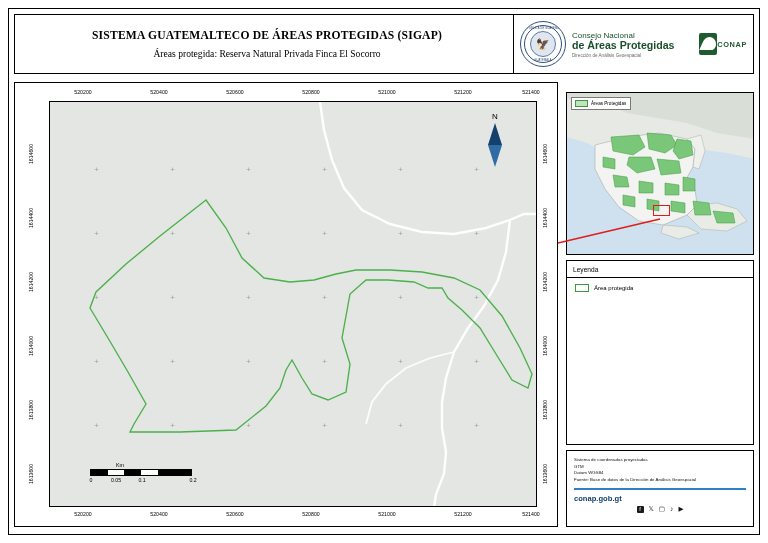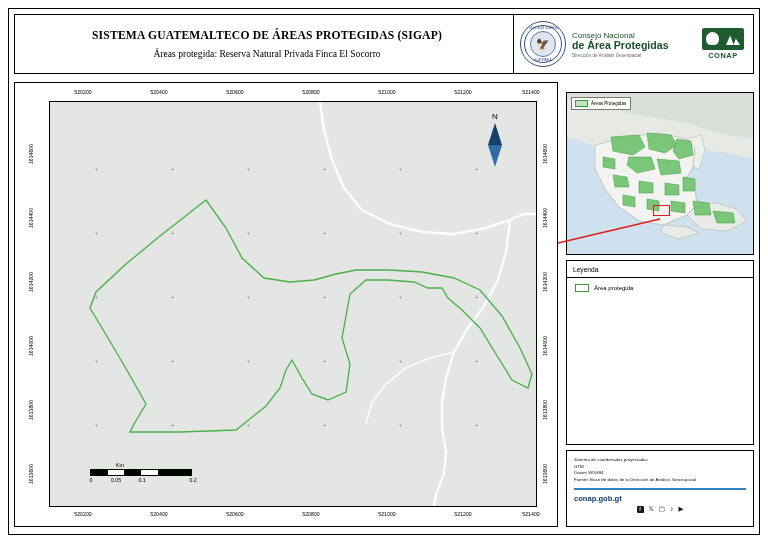--- a/index.html
+++ b/index.html
@@ -108,23 +108,22 @@
     line-height: 1.12;
     padding-top: 2px;
   }
   .conap-l1 { font-size: 8px; color: #1b4f2a; }
   .conap-l2 { font-size: 10.6px; color: #1b4f2a; font-weight: bold; }
   .conap-l3 { font-size: 4.6px; color: #6b6b6b; margin-top: 1px; }
   .conap-logo {
     flex: 0 0 auto;
     width: 48px; height: 40px;
     display: flex;
-    flex-direction: column;
+    flex-direction: row;
     align-items: center;
-    justify-content: center;
   }
   .conap-logo .glyphbox {
     width: 42px; height: 22px;
     background: #1e5b2e;
     border-radius: 2px;
     position: relative;
     overflow: hidden;
   }
   .conap-logo .glyphbox::before {
     content: "";
@@ -381,21 +380,21 @@
     <div class="title-logos">
       <div class="seal">
         <div class="ring"></div>
         <div class="inner"></div>
         <div class="seal-txt-top">REPUBLICA DE GUATEMALA</div>
         <div class="bird">🦅</div>
         <div class="seal-txt-bot">GUATEMALA</div>
       </div>
       <div class="conap-name">
         <div class="conap-l1">Consejo Nacional</div>
-        <div class="conap-l2">de Área Protegidas</div>
+        <div class="conap-l2">de Áreas Protegidas</div>
         <div class="conap-l3">Dirección de Análisis Geoespacial</div>
       </div>
       <div class="conap-logo">
         <div class="glyphbox"></div>
         <div class="conap-word">CONAP</div>
       </div>
     </div>
   </div>
 
   <div class="map-panel">

